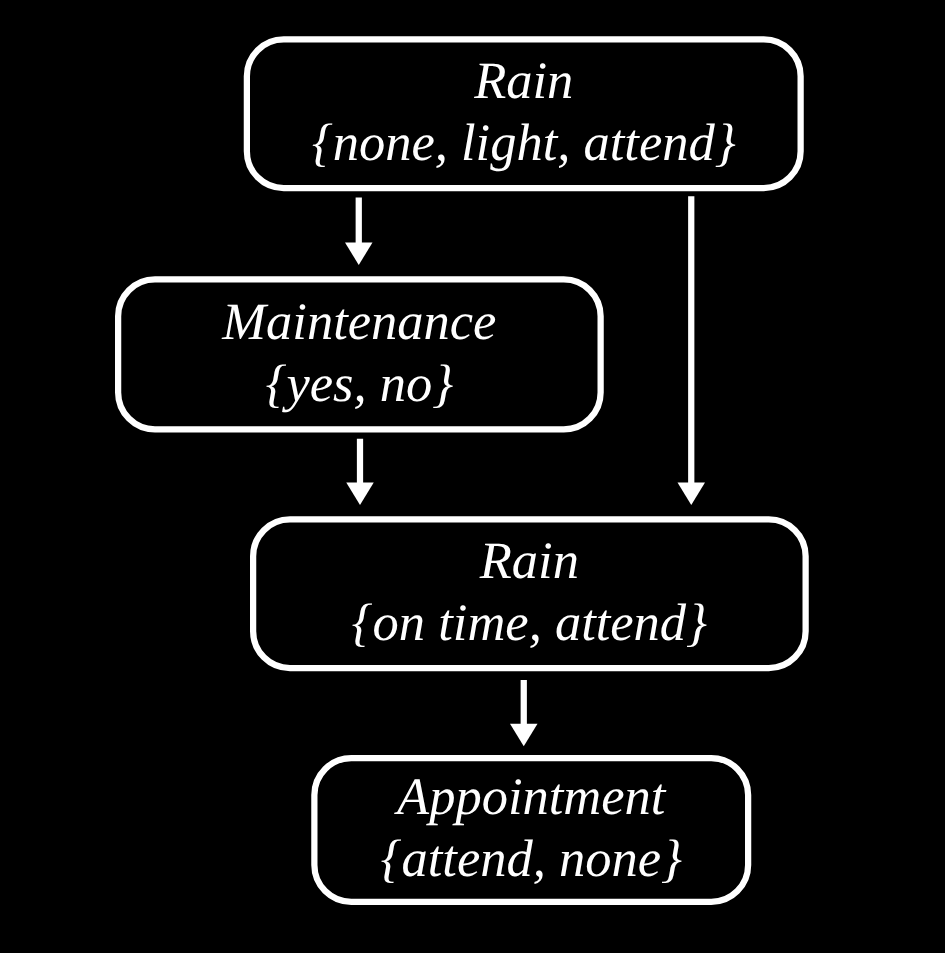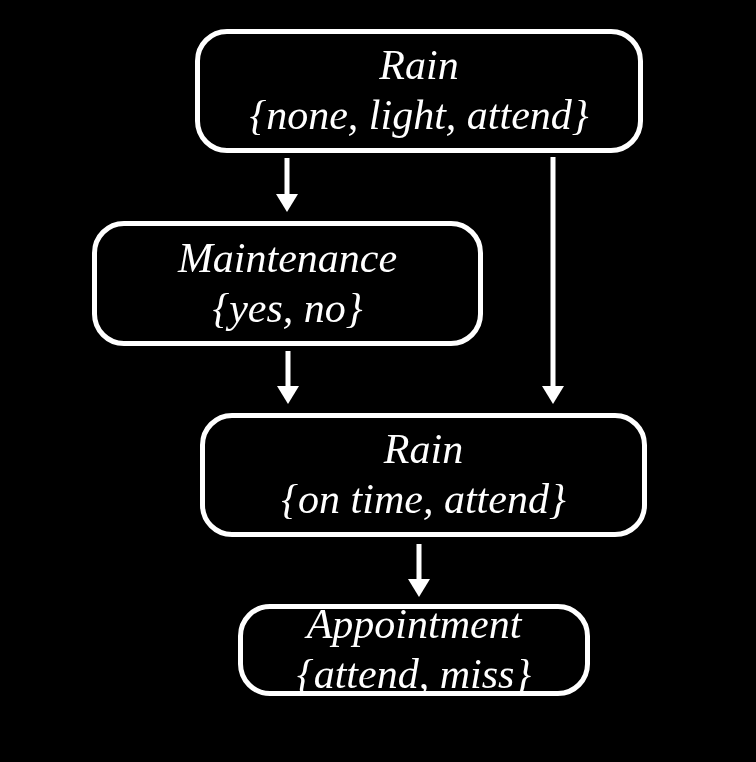--- a/index.html
+++ b/index.html
@@ -55,21 +55,21 @@
     width: 0;
     height: 0;
     border-left: 11px solid transparent;
     border-right: 11px solid transparent;
     border-top: 18px solid #ffffff;
   }
   
   #node-rain        { left: 195px; top:  29px; width: 448px; height: 124px; }
   #node-maintenance { left:  92px; top: 221px; width: 391px; height: 125px; }
   #node-train       { left: 200px; top: 413px; width: 447px; height: 124px; }
-  #node-appointment { left: 238px; top: 604px; width: 352px; height: 92px; }
+  #node-appointment { left: 249px; top: 604px; width: 352px; height: 120px; }
   
   #arrow-rain-maintenance  { left: 276px; top: 158px; height: 54px; }
   #arrow-rain-maintenance .stem  { height: 38px; }
   #arrow-rain-train        { left: 542px; top: 157px; height: 247px; }
   #arrow-rain-train .stem        { height: 231px; }
   #arrow-maintenance-train { left: 277px; top: 351px; height: 53px; }
   #arrow-maintenance-train .stem { height: 37px; }
   #arrow-train-appointment { left: 408px; top: 544px; height: 53px; }
   #arrow-train-appointment .stem { height: 37px; }
 </style>
@@ -88,21 +88,21 @@
     <span class="node-values">{yes, no}</span>
   </div>
 
   <div class="node" id="node-train">
     <span class="node-label">Rain</span>
     <span class="node-values">{on time, attend}</span>
   </div>
 
   <div class="node" id="node-appointment">
     <span class="node-label">Appointment</span>
-    <span class="node-values">{attend, miss}</span>
+    <span class="node-values">{attend, none}</span>
   </div>
 
   <div class="arrow" id="arrow-rain-maintenance">
     <div class="stem"></div>
     <div class="head"></div>
   </div>
 
   <div class="arrow" id="arrow-rain-train">
     <div class="stem"></div>
     <div class="head"></div>

